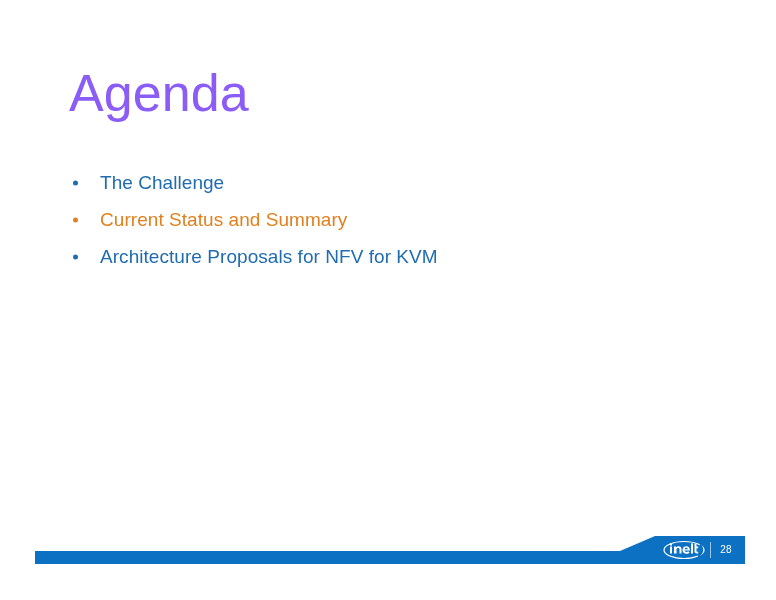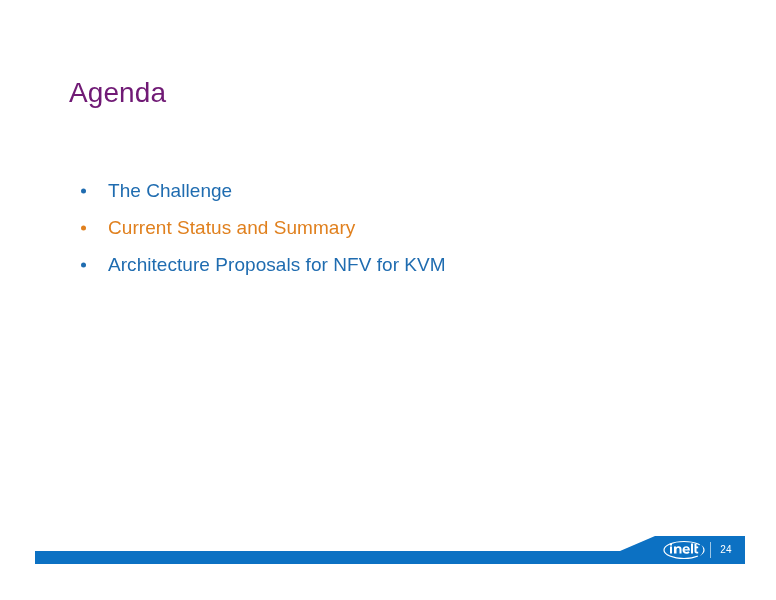--- a/index.html
+++ b/index.html
@@ -23,35 +23,35 @@
     width: 776px;
     height: 600px;
     background: #ffffff;
   }
 
   
   .slide-title {
     position: absolute;
     left: 69px;
     top: 70px;
-    font-size: 28px;
+    font-size: 52px;
     line-height: 46px;
     font-weight: 400;
-    color: #701a75;
+    color: #8b5cf6;
     letter-spacing: 0.1px;
     white-space: nowrap;
   }
 
   
   .bullet-list {
     position: absolute;
     left: 66px;
     top: 160px;
     width: 640px;
-    margin: 12px;
+    margin: 4px;
     padding: 0;
     list-style: none;
   }
   .bullet-item {
     position: relative;
     height: 37px;
     padding-left: 30px;
     display: flex;
     align-items: center;
   }
@@ -158,15 +158,15 @@
       <rect x="14" y="7" width="4" height="4"></rect>
       <path d="M22 13 h4 v2 c1.6-2 3.6-2.4 5.6-2.4 c3.4 0 5.4 2.2 5.4 5.8 V27 h-4 v-8.2 c0-2-1-3-2.8-3 c-1.9 0-3.2 1.2-3.2 3.2 V27 h-5 Z"></path>
       <path d="M39 20 c0-4.4 3.2-7.4 7.6-7.4 c4.3 0 7.2 2.9 7.2 7.2 v1.4 h-10.6 c0.4 1.9 1.8 2.9 3.8 2.9 c1.6 0 2.7-0.5 3.5-1.5 l2.8 2.2 c-1.5 1.9-3.6 2.7-6.4 2.7 c-4.7 0-7.9-3-7.9-7.5 Z m4.2-1.6 h6.4 c-0.3-1.8-1.5-2.8-3.2-2.8 c-1.7 0-2.9 1-3.2 2.8 Z"></path>
       <rect x="56" y="7" width="4" height="20"></rect>
       <path d="M63 8 h4 v5 h3.4 v3.4 H67 v5.9 c0 1 0.5 1.4 1.4 1.4 h2 V27 h-2.8 c-2.8 0-4.6-1.4-4.6-4.3 V8 Z"></path>
     </g>
   </svg>
 
   <div class="footer-divider"></div>
 
-  <div class="page-number">24</div>
+  <div class="page-number">28</div>
 
 </div>
 
 </body></html>

